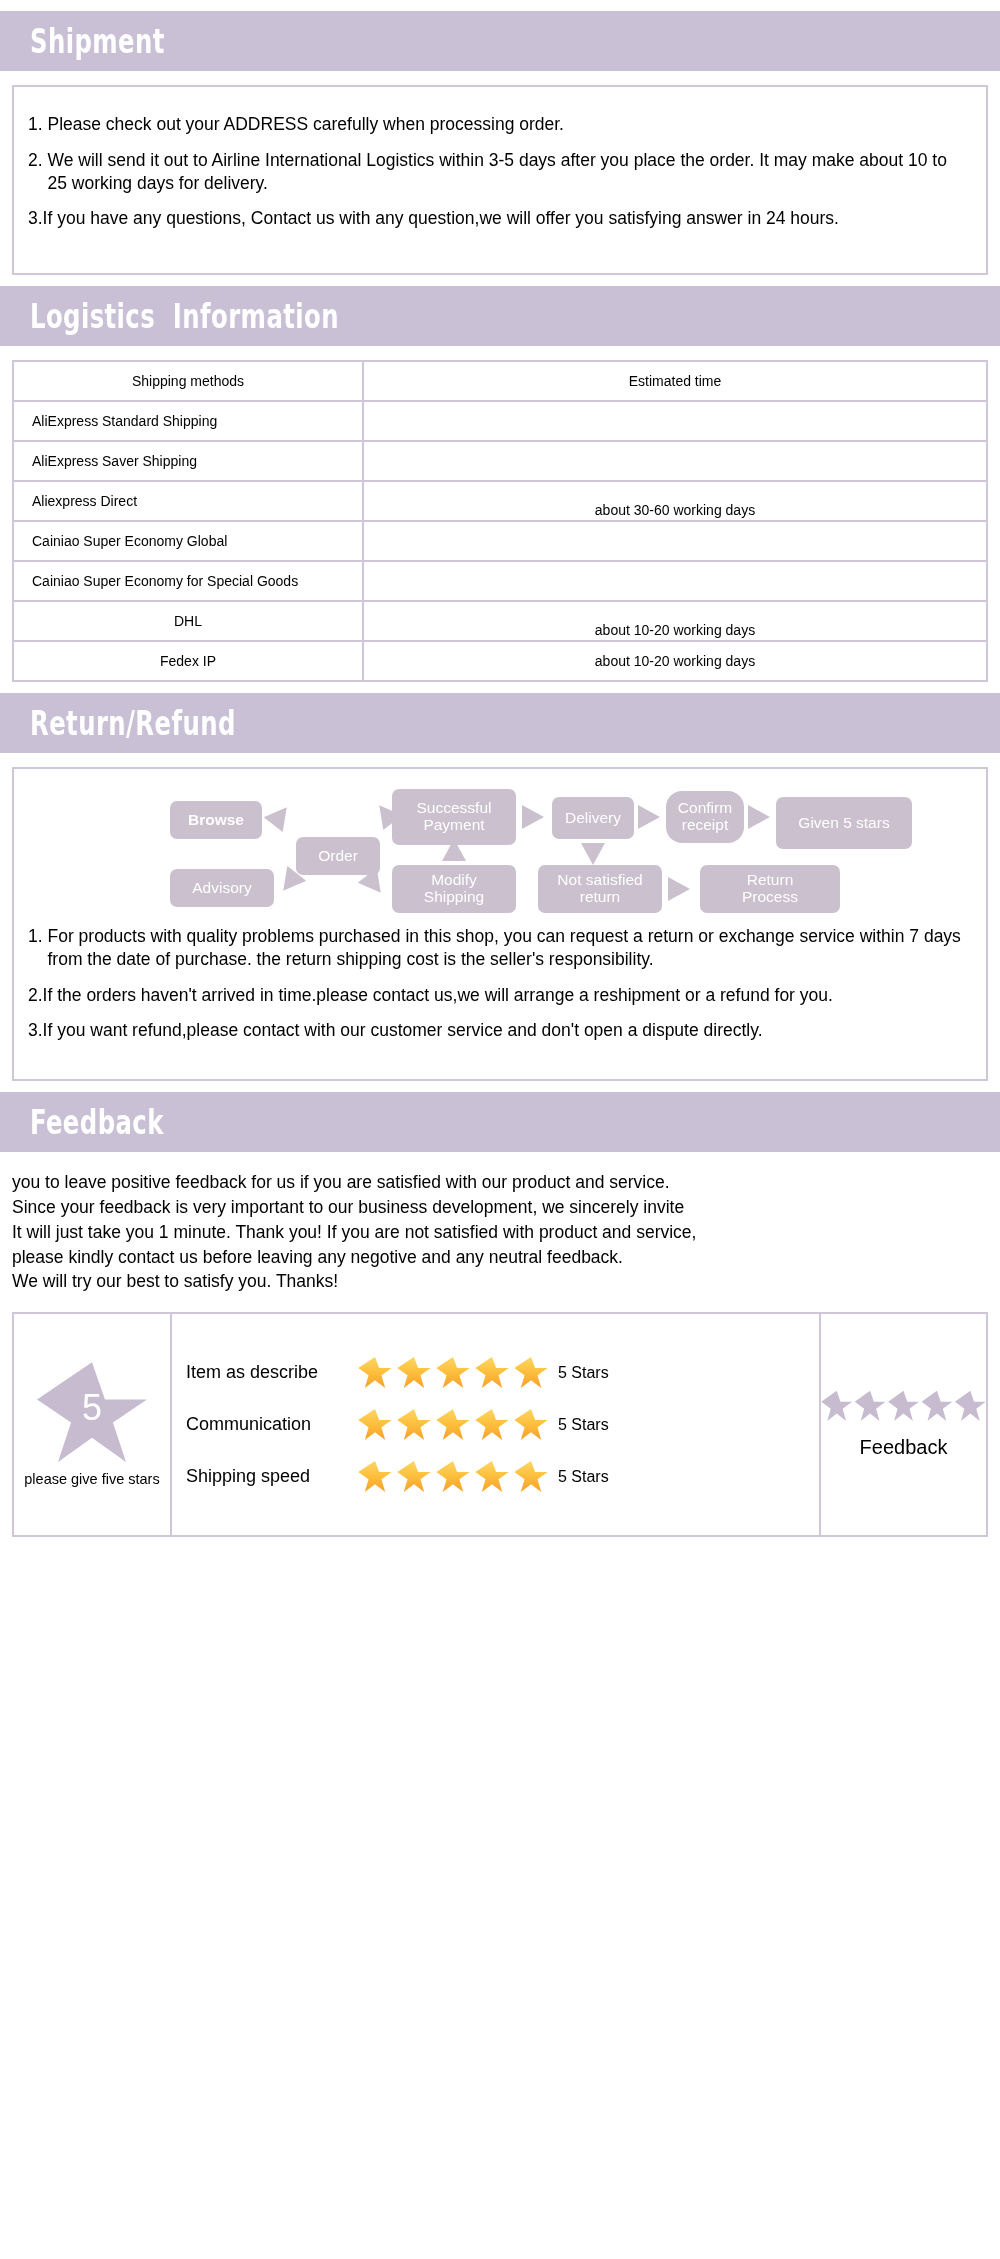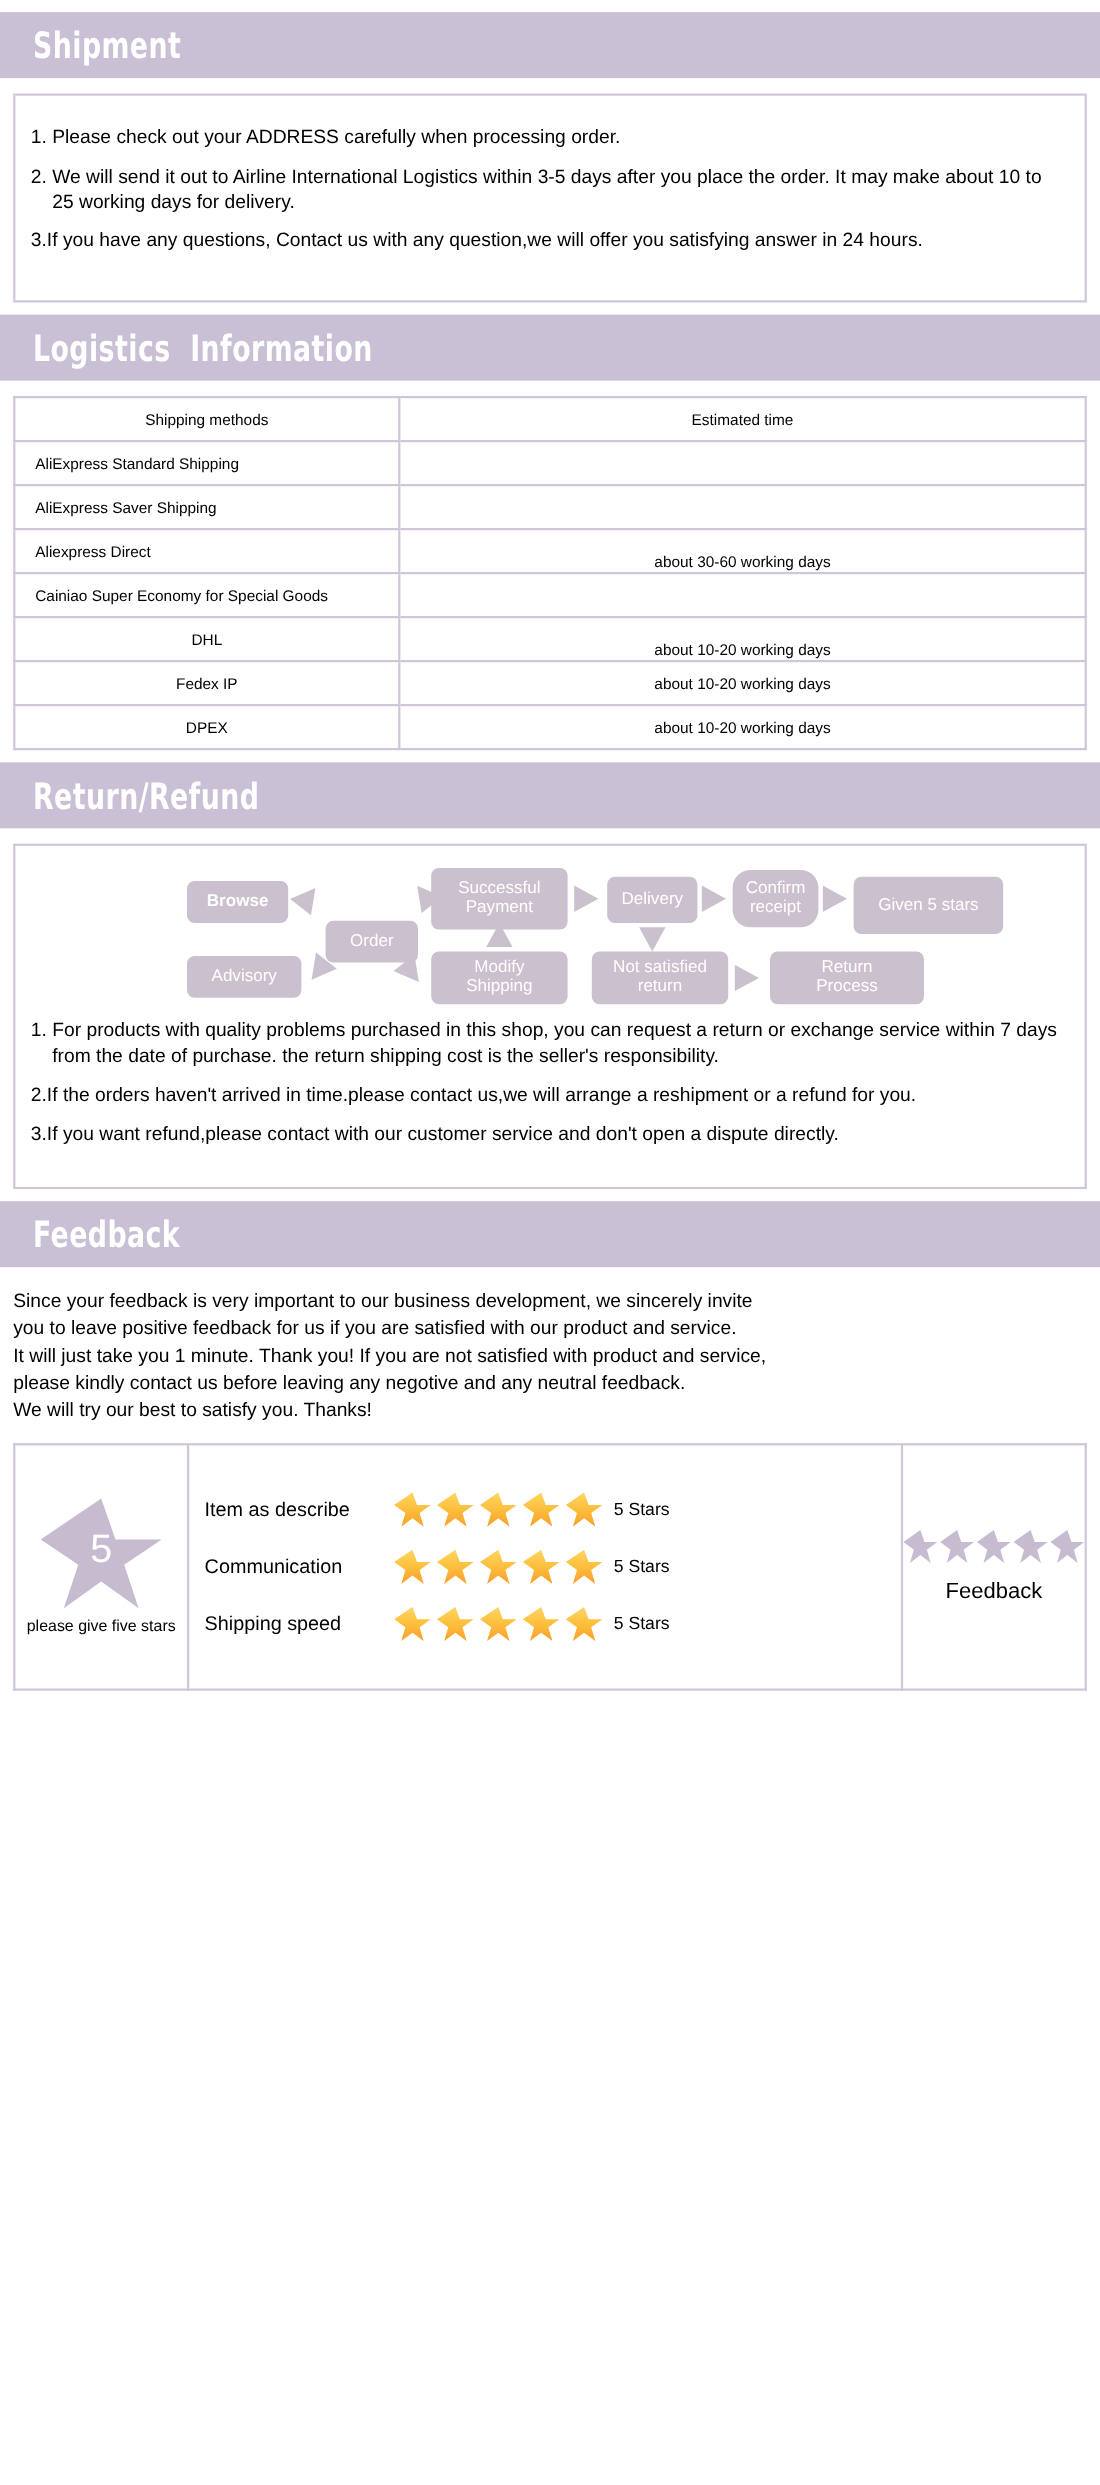--- a/index.html
+++ b/index.html
@@ -203,33 +203,33 @@
         </tr>
         <tr>
           <td class="m left">AliExpress Saver Shipping</td>
           <td class="t mid"></td>
         </tr>
         <tr>
           <td class="m left">Aliexpress Direct</td>
           <td class="t low">about 30-60 working days</td>
         </tr>
         <tr>
+          <td class="m left">Cainiao Super Economy Global</td>
+          <td class="t mid"></td>
+        </tr>
+        <tr>
           <td class="m left">Cainiao Super Economy for Special Goods</td>
           <td class="t mid"></td>
         </tr>
         <tr>
           <td class="m">DHL</td>
           <td class="t low">about 10-20 working days</td>
         </tr>
         <tr>
           <td class="m">Fedex IP</td>
-          <td class="t mid">about 10-20 working days</td>
-        </tr>
-        <tr>
-          <td class="m">DPEX</td>
           <td class="t mid">about 10-20 working days</td>
         </tr>
       </tbody>
   </table>
 
   <div class="sec-bar">
     <span class="title">Return/Refund</span>
   </div>
 
   <div class="panel">
@@ -317,22 +317,22 @@
           </li>
         </ol>
     </div>
   </div>
 
   <div class="sec-bar">
     <span class="title">Feedback</span>
   </div>
 
   <div class="fb-text" id="feedback-paragraph">
+      <div>you to leave positive feedback for us if you are satisfied with our product and service.</div>
       <div>Since your feedback is very important to our business development, we sincerely invite</div>
-      <div>you to leave positive feedback for us if you are satisfied with our product and service.</div>
       <div>It will just take you 1 minute. Thank you! If you are not satisfied with product and service,</div>
       <div>please kindly contact us before leaving any negotive and any neutral feedback.</div>
       <div>We will try our best to satisfy you. Thanks!</div>
     </div>
 
   <table class="startable">
     <tbody>
       <tr>
         <td class="cell-left">
           <div class="bigstar-wrap">

